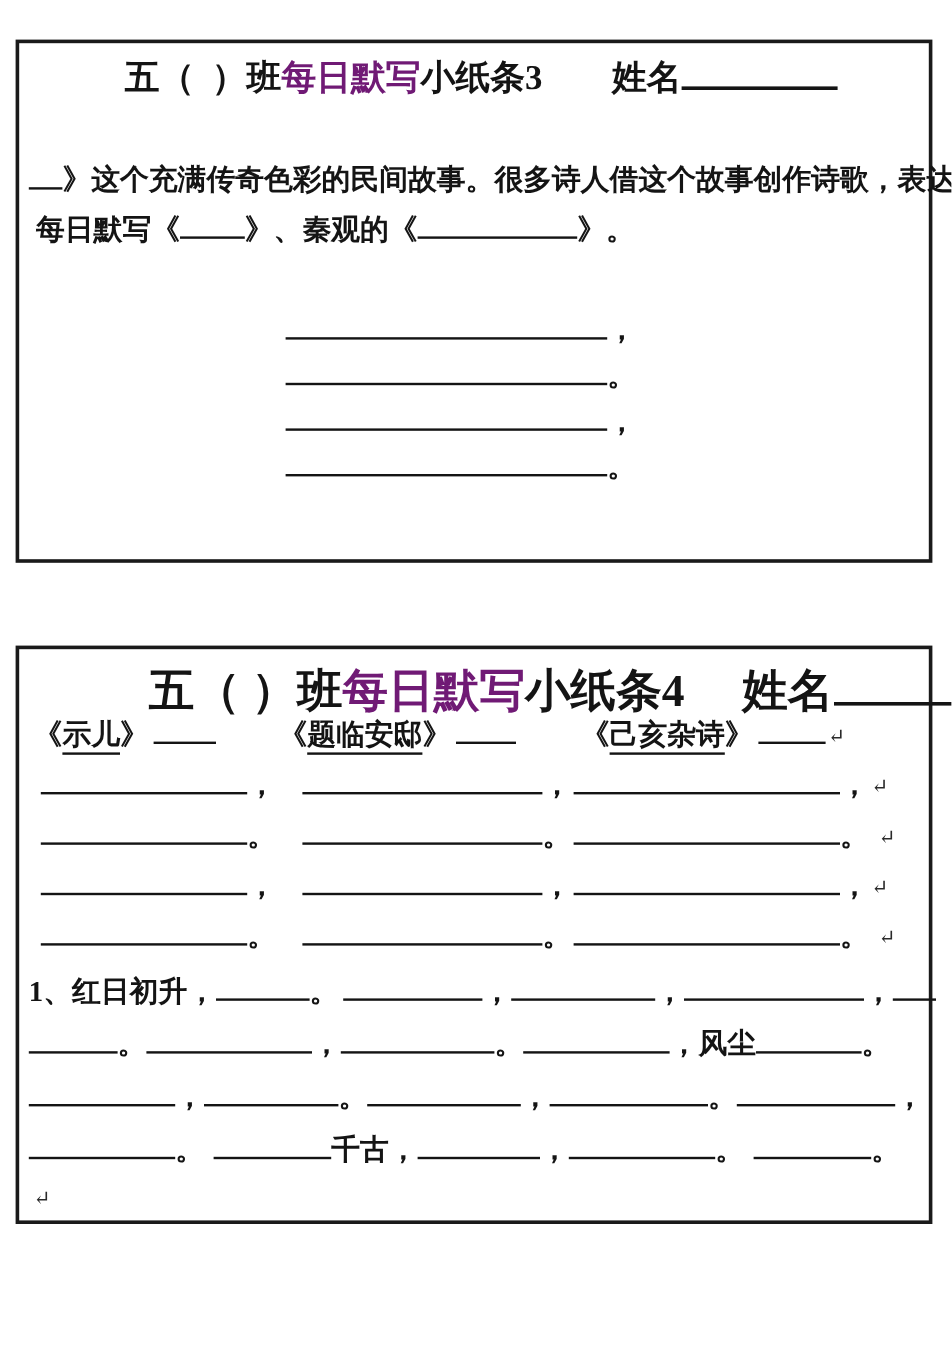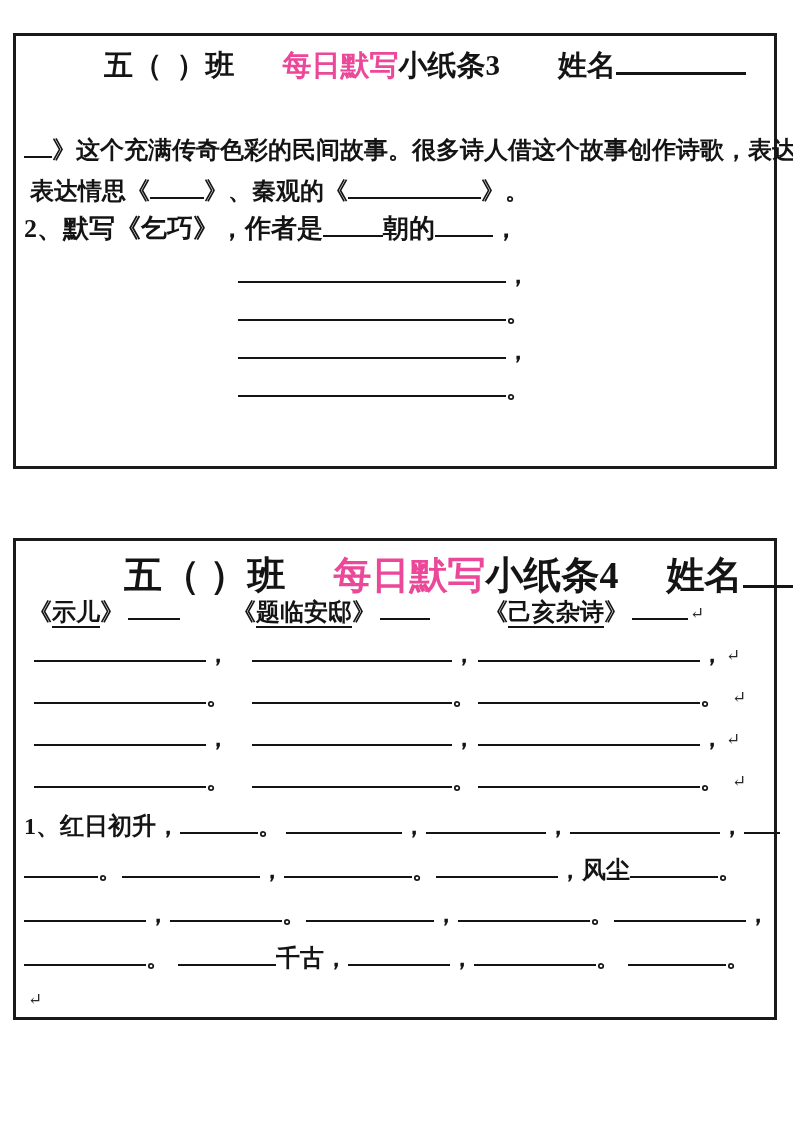--- a/index.html
+++ b/index.html
@@ -21,21 +21,21 @@
   }
   #slip3{top:33px;height:430px;}
   #slip4{top:538px;height:476px;}
   .line{
     position:absolute;
     white-space:pre;
     font-size:24px;
     line-height:1.25;
   }
   .txt{color:#141414;}
-  .red{color:#ec4899;margin-left:48px;}
+  .red{color:#701a75;}
   .underlined{
     border-bottom:2px solid #141414;
     padding-bottom:1px;
   }
   .blank{
     display:inline-block;
     height:0.95em;
     border-bottom:2px solid #141414;
     vertical-align:baseline;
   }
@@ -49,22 +49,21 @@
     padding-left:2px;
   }
 </style>
 </head>
 <body>
 
 <div id="page">
   <div id="slip3" class="slip">
       <div class="line title-line" style="top: 8px; left: 88px; font-size: 29px;"><span class="txt">五（  ）班</span><span class="txt red">每日默写</span><span class="txt">小纸条3</span><span class="gap" style="width: 58px;"></span><span class="txt">姓名</span><span class="blank" style="width: 130px;"></span></div>
       <div class="line" style="top: 97px; left: 8px;"><span class="blank" style="width: 28px;"></span><span class="txt">》这个充满传奇色彩的民间故事。很多诗人借这个故事创作诗歌，表达情思，</span></div>
-      <div class="line" style="top: 138px; left: 14px;"><span class="txt">表达情思《</span><span class="blank" style="width: 54px;"></span><span class="txt">》、秦观的《</span><span class="blank" style="width: 133px;"></span><span class="txt">》。</span></div>
-      <div class="line" style="top: 174px; left: 8px; font-size: 26px;"><span class="txt">2、默写《乞巧》，作者是</span><span class="blank" style="width: 60px;"></span><span class="txt">朝的</span><span class="blank" style="width: 58px;"></span><span class="txt">，</span></div>
+      <div class="line" style="top: 138px; left: 14px;"><span class="txt">每日默写《</span><span class="blank" style="width: 54px;"></span><span class="txt">》、秦观的《</span><span class="blank" style="width: 133px;"></span><span class="txt">》。</span></div>
       <div class="line" style="top: 222px; left: 222px;"><span class="blank" style="width: 268px;"></span><span class="txt">，</span></div>
       <div class="line" style="top: 260px; left: 222px;"><span class="blank" style="width: 268px;"></span><span class="txt">。</span></div>
       <div class="line" style="top: 298px; left: 222px;"><span class="blank" style="width: 268px;"></span><span class="txt">，</span></div>
       <div class="line" style="top: 336px; left: 222px;"><span class="blank" style="width: 268px;"></span><span class="txt">。</span></div>
     </div>
   <div id="slip4" class="slip">
       <div class="line title-line" style="top: 8px; left: 108px; font-size: 38px;"><span class="txt">五（ ）班</span><span class="txt red">每日默写</span><span class="txt">小纸条4</span><span class="gap" style="width: 48px;"></span><span class="txt">姓名</span><span class="blank" style="width: 128px;"></span></div>
       <div class="line" style="top: 54px; left: 12px;"><span class="txt">《</span><span class="txt underlined">示儿</span><span class="txt">》</span><span class="gap" style="width: 4px;"></span><span class="blank" style="width: 52px;"></span><span class="gap" style="width: 52px;"></span><span class="txt">《</span><span class="txt underlined">题临安邸</span><span class="txt">》</span><span class="gap" style="width: 4px;"></span><span class="blank" style="width: 50px;"></span><span class="gap" style="width: 54px;"></span><span class="txt">《</span><span class="txt underlined">己亥杂诗</span><span class="txt">》</span><span class="gap" style="width: 4px;"></span><span class="blank" style="width: 56px;"></span><span class="ret">↵</span></div>
       <div class="line" style="top: 96px; left: 18px;"><span class="blank" style="width: 172px;"></span><span class="txt">，</span><span class="gap" style="width: 22px;"></span><span class="blank" style="width: 200px;"></span><span class="txt">，</span><span class="gap" style="width: 2px;"></span><span class="blank" style="width: 222px;"></span><span class="txt">，</span><span class="ret">↵</span></div>
       <div class="line" style="top: 138px; left: 18px;"><span class="blank" style="width: 172px;"></span><span class="txt">。</span><span class="gap" style="width: 22px;"></span><span class="blank" style="width: 200px;"></span><span class="txt">。</span><span class="gap" style="width: 2px;"></span><span class="blank" style="width: 222px;"></span><span class="txt">。</span><span class="gap" style="width: 6px;"></span><span class="ret">↵</span></div>

